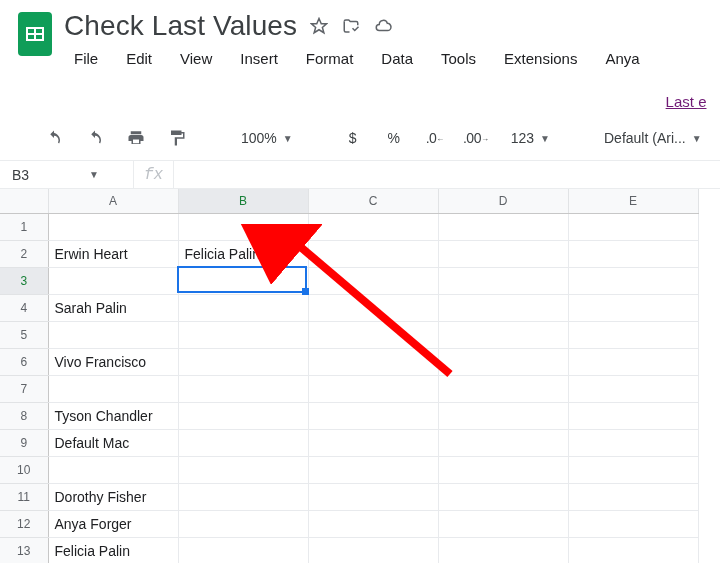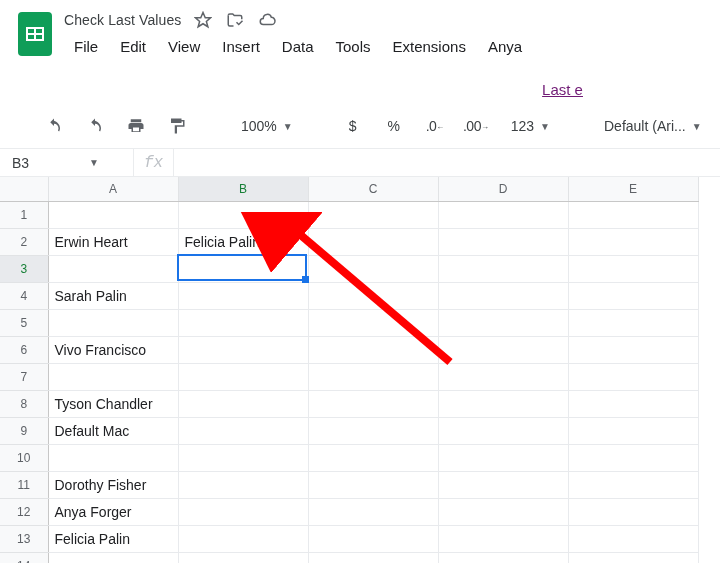--- a/index.html
+++ b/index.html
@@ -41,34 +41,34 @@
       linear-gradient(#fff,#fff) 8px 0/2px 100% no-repeat,
       linear-gradient(#fff,#fff) 16px 0/2px 100% no-repeat;
   }
   .title-col { flex: 1; }
   .title-row {
     display: flex; align-items: center;
     gap: 12px;
     padding-top: 4px;
   }
   .doc-title {
-    font-size: 14px;
+    font-size: 28px;
     color: #3c4043;
     letter-spacing: 0.1px;
   }
   .title-icon {
     width: 20px; height: 20px;
     display: inline-flex; align-items: center; justify-content: center;
     color: #5f6368;
     cursor: pointer;
   }
 
   .menubar {
     display: flex;
-    gap: 2px;
+    gap: 8px;
     padding: 4px 0 6px 0;
     font-size: 15px;
     color: #202124;
   }
   .menu-item {
     padding: 4px 10px;
     border-radius: 4px;
     cursor: pointer;
   }
   .last-edit {
@@ -248,20 +248,21 @@
         <svg width="20" height="18" viewBox="0 0 24 24" fill="none" stroke="#5f6368" stroke-width="2">
             <path d="M18 18H7a4 4 0 0 1 0-8 5.5 5.5 0 0 1 10.8-1.5A4 4 0 0 1 18 18z"></path>
           </svg>
       </span>
     </div>
     <div class="menubar">
       <span class="menu-item">File</span>
       <span class="menu-item">Edit</span>
       <span class="menu-item">View</span>
       <span class="menu-item">Insert</span>
+      <span class="menu-item">Format</span>
       <span class="menu-item">Data</span>
       <span class="menu-item">Tools</span>
       <span class="menu-item">Extensions</span>
       <span class="menu-item">Anya</span>
       <span class="last-edit">Last e</span>
     </div>
   </div>
 </div>
 
 <div class="toolbar">

